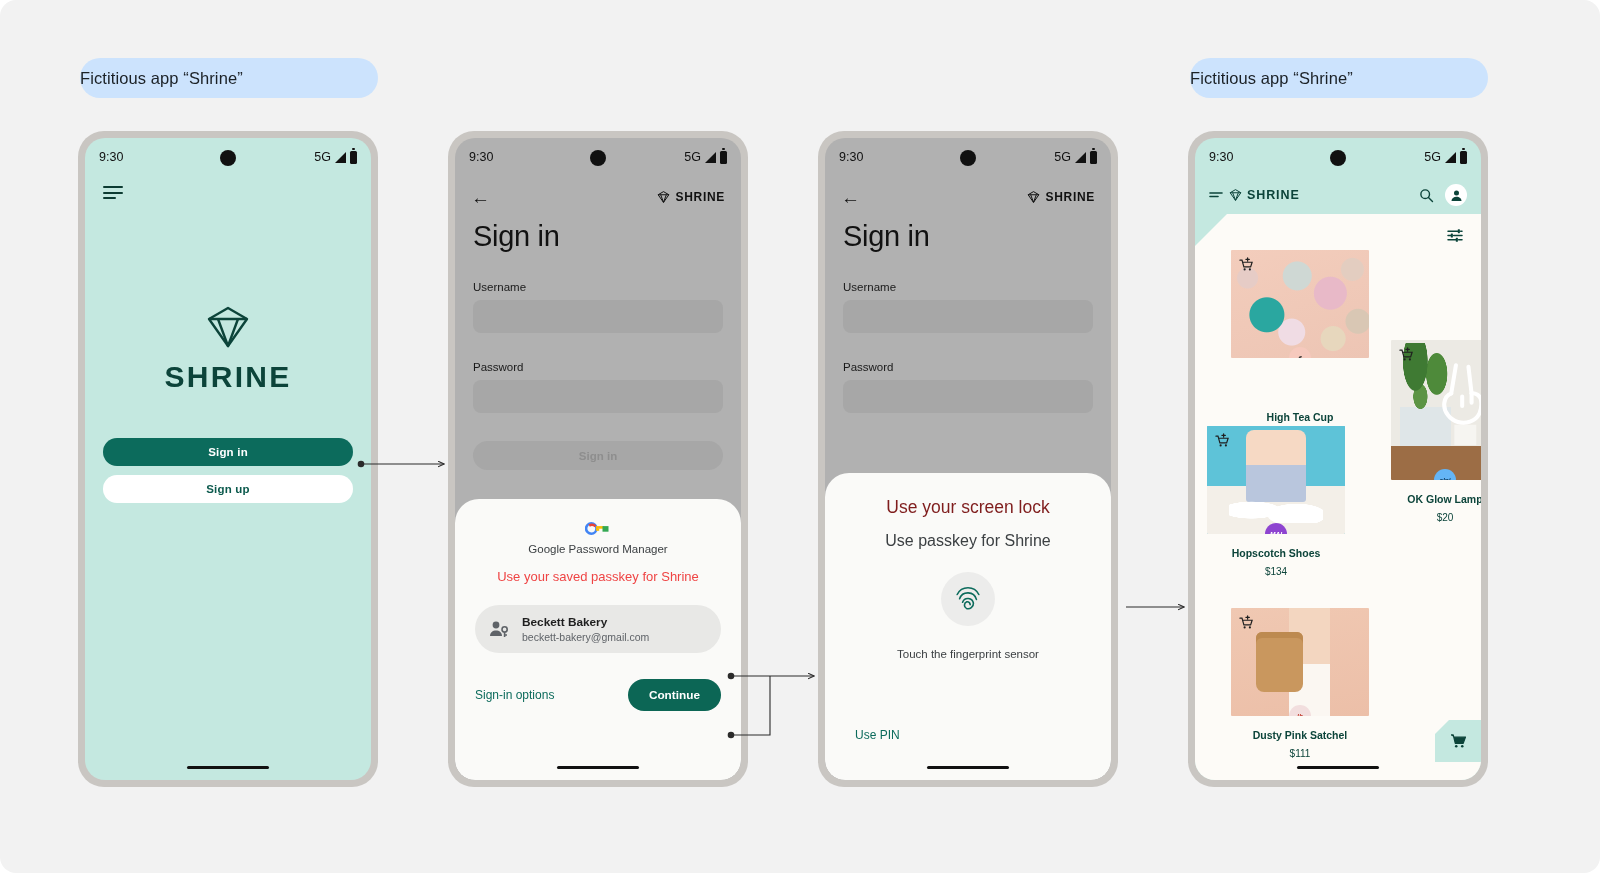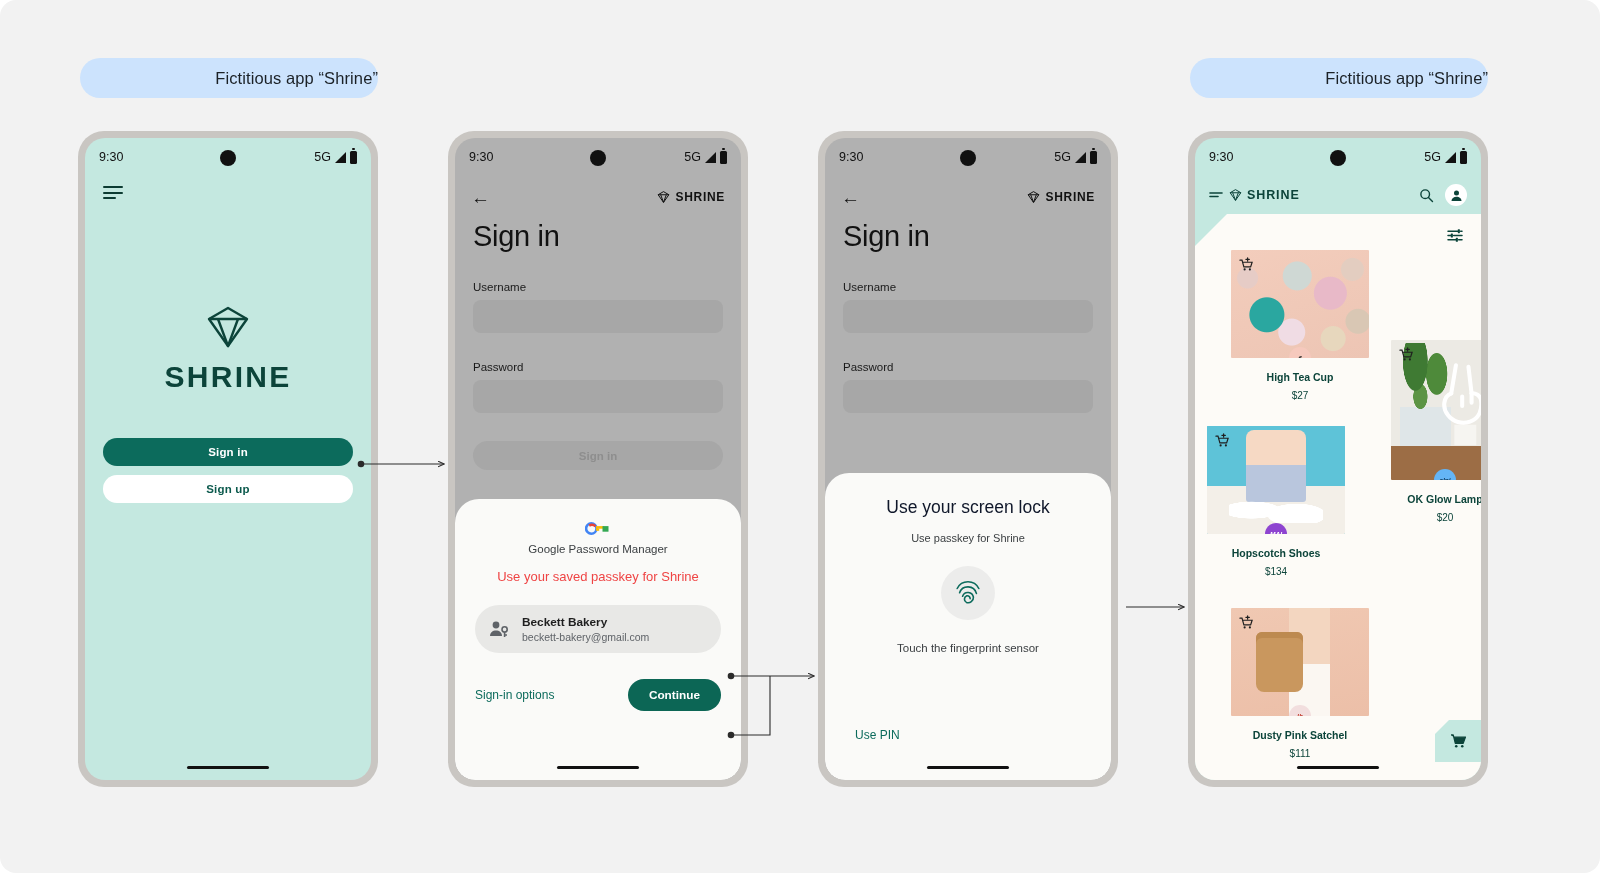--- a/index.html
+++ b/index.html
@@ -15,21 +15,21 @@
     background: #f2f2f2;
     border-radius: 16px;
     overflow: hidden;
   }
 
   
   .chip {
     position: absolute;
     height: 40px;
     border-radius: 20px;
-    display: flex; align-items: center; justify-content: flex-end;
+    display: flex; align-items: center; justify-content: flex-start;
     font-size: 16.5px;
     color: #1b2126;
     letter-spacing: .1px;
   }
   #chip-shrine-1 { left: 80px;  top: 58px; width: 298px; background: #cce3fd; }
   #chip-android  { left: 450px; top: 58px; width: 668px; background: #c9e6de; }
   #chip-shrine-2 { left: 1190px;top: 58px; width: 298px; background: #cce3fd; }
 
   
   .phone {
@@ -171,22 +171,22 @@
     margin-top: 26px;
     gap: 47px;
   }
   .link-btn { font-size: 12px; color: #0c6b5c; font-weight: 500; }
   .btn-continue {
     background: #0c6655; color: #fff; font-size: 11.8px; font-weight: 600;
     border: none; border-radius: 18px; padding: 9px 21px; cursor: pointer;
   }
 
   #sheet-lock { height: 307px; padding: 24px 20px 0; }
-  .lock-title { text-align: center; font-size: 17.5px; color: #0f172a; }
-  .lock-sub { text-align: center; font-size: 11px; color: #3c4043; margin-top: 14px; }
+  .lock-title { text-align: center; font-size: 17.5px; color: #7f1d1d; }
+  .lock-sub { text-align: center; font-size: 16px; color: #3c4043; margin-top: 14px; }
   .fp-circle {
     width: 54px; height: 54px; border-radius: 50%; background: #ececeb;
     margin: 22px auto 0; display: flex; align-items: center; justify-content: center;
   }
   .lock-hint { text-align: center; font-size: 11.5px; color: #3c4043; margin-top: 22px; }
   .lock-pin { position: absolute; left: 30px; bottom: 38px; font-size: 12px; color: #0c6b5c; font-weight: 500; }
 
   
   #phone4 .screen { background: #c4e8e0; }
   .shrine-appbar {
@@ -525,21 +525,21 @@
             <path d="M1 11.8 H9"></path>
               <path d="M11.6 11.8 H15"></path>
           </g>
           <g fill="#0c443a">
             <rect x="10.8" y="1.2" width="2.1" height="4" rx="0.6"></rect>
             <rect x="3.8" y="5.5" width="2.1" height="4" rx="0.6"></rect>
             <rect x="8.8" y="9.8" width="2.1" height="4" rx="0.6"></rect>
           </g>
         </svg>
 
-        <div class="prod" style="left:36px; top:36px;">
+        <div class="prod" style="left:36px; top:36px;gap:40px;">
           <div class="prod-img">
             <div class="img-teacup"></div>
             <svg class="cart-add" width="15" height="15" viewBox="0 0 16 16">
               <g stroke="#1f1f1f" stroke-width="1.25" fill="none" stroke-linecap="round">
                 <path d="M1 3.4 H3.2 L5.2 10.6 H12.4 L14 5.6 H4"></path>
                 <path d="M9.2 0.8 V4.4 M7.4 2.6 H11"></path>
               </g>
               <circle cx="6" cy="13.2" r="1.15" fill="#1f1f1f"></circle>
               <circle cx="11.6" cy="13.2" r="1.15" fill="#1f1f1f"></circle>
             </svg>

